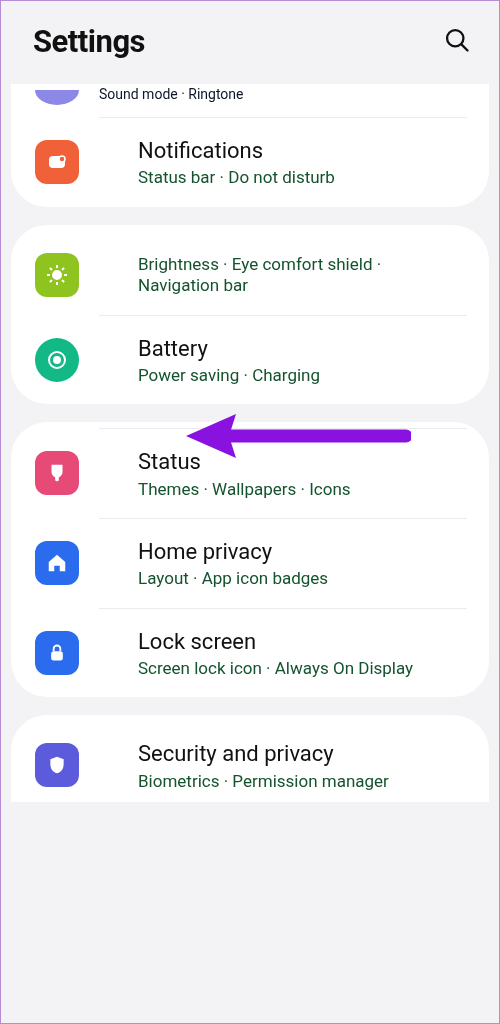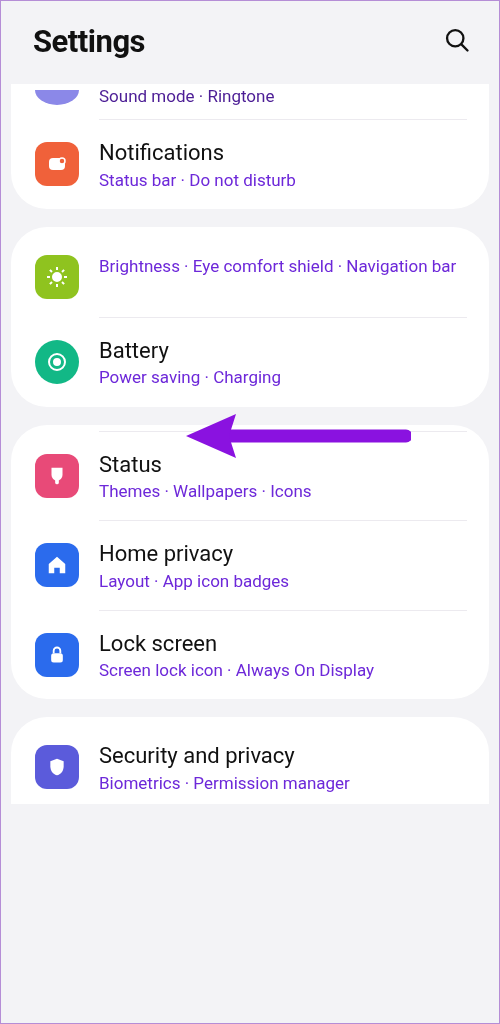--- a/index.html
+++ b/index.html
@@ -52,23 +52,23 @@
     height: 44px;
     border-radius: 12px;
     flex: 0 0 44px;
     display: flex;
     align-items: center;
     justify-content: center;
     color: #fff;
     margin-right: 20px;
     margin-top: 2px;
   }
-  .row .textwrap { flex: 1; min-width: 0; }
+  .row .textwrap { flex: 1; min-width: 0; margin-left: 39px; }
   .row .title { font-size: 22px; color: #111; line-height: 1.2; }
-  .row .sub { font-size: 17px; color: #6d28d9; line-height: 1.25; margin-top: 3px; }
+  .row .sub { font-size: 17px; color: #14532d; line-height: 1.25; margin-top: 3px; }
 
   .divider {
     height: 1px;
     background: #eceaef;
     margin-left: 88px;
     margin-right: 22px;
   }
 
   
   .row-partial-top {
@@ -79,21 +79,21 @@
   .row-partial-top .halfcircle {
     width: 44px;
     height: 15px;
     margin-right: 20px;
     flex: 0 0 44px;
     background: #8b88e8;
     border-bottom-left-radius: 22px 15px;
     border-bottom-right-radius: 22px 15px;
   }
   .row-partial-top .sub {
-    font-size: 17px; color: #4c1d95; line-height: 1.25;
+    font-size: 14px; color: #0f172a; line-height: 1.25;
     padding-top: 0; margin-top: -4px;
   }
 
   
   .arrow {
     position: absolute;
     left: 180px;
     top: 405px;
     pointer-events: none;
   }

